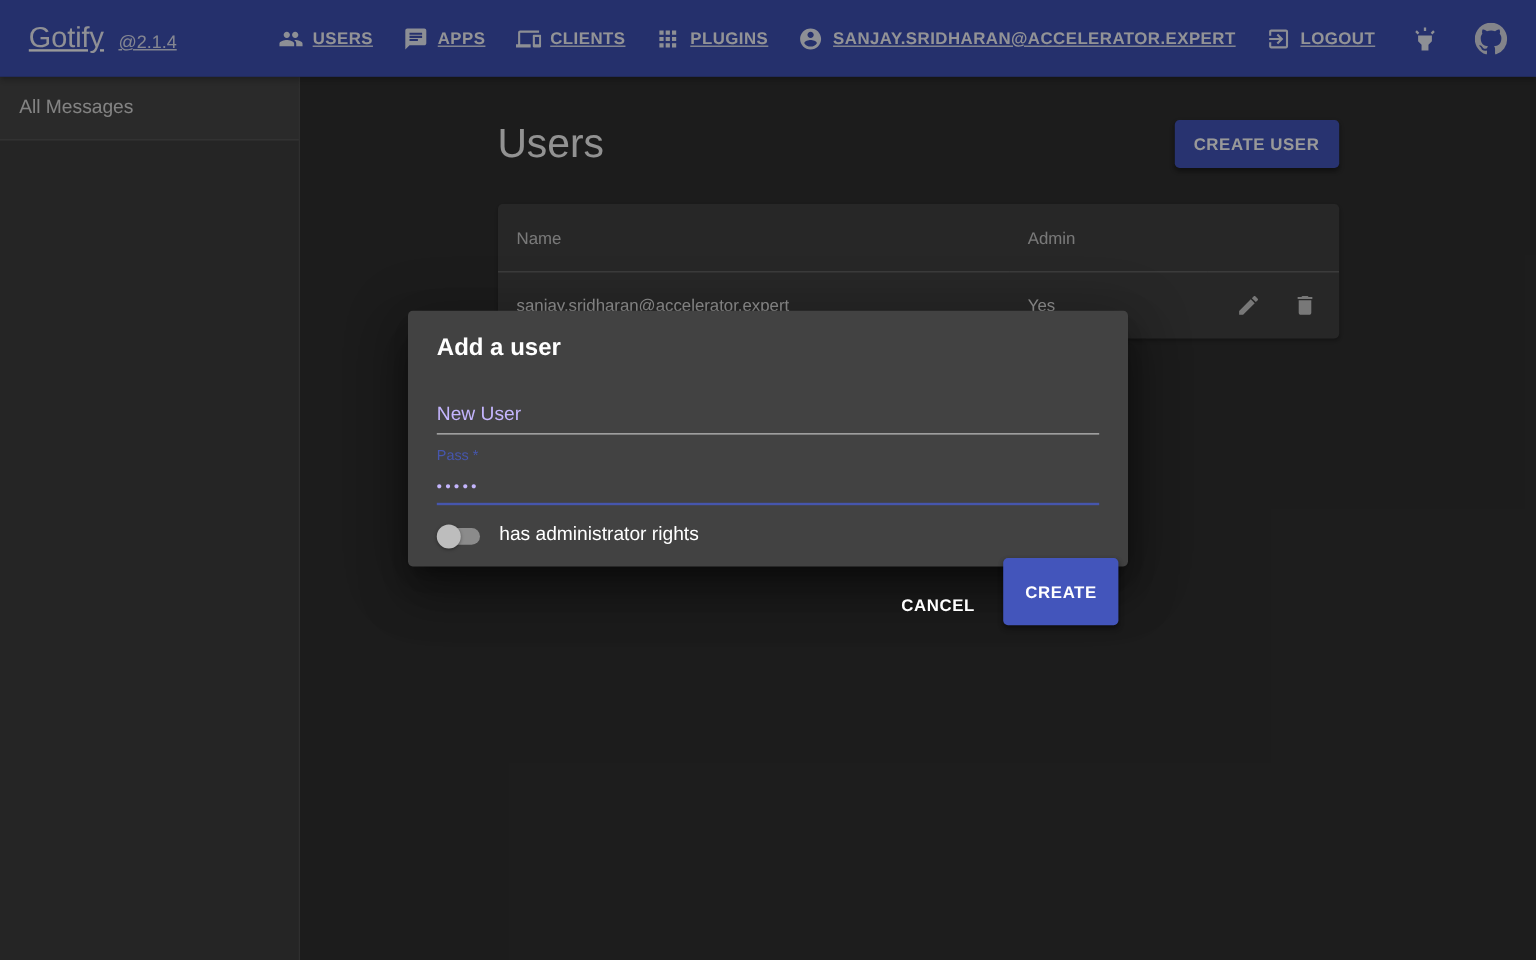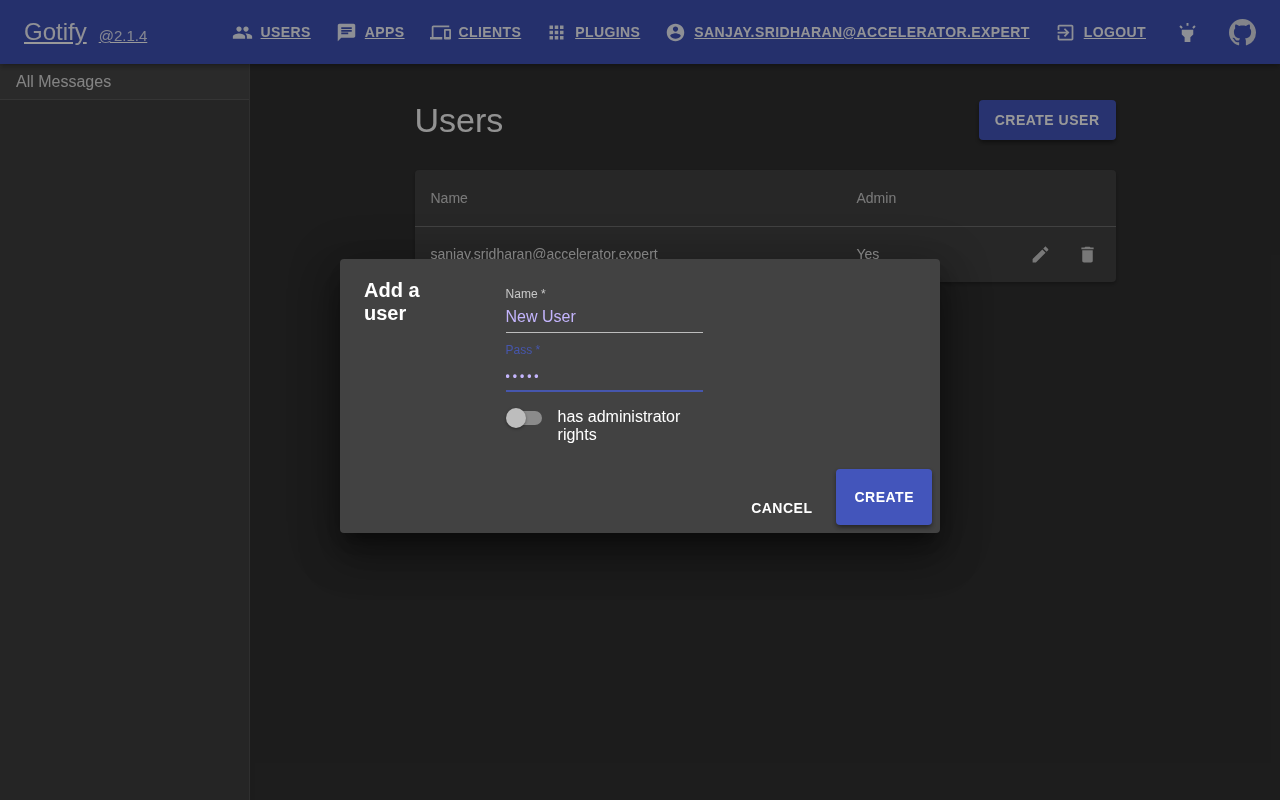--- a/index.html
+++ b/index.html
@@ -38,21 +38,21 @@
   .gh-btn svg { width:27px; height:27px; fill:#dadce6; }
 
   
   .sidebar {
     position:absolute; top:64px; left:0; bottom:0; width:250px;
     background:#3e3e3e;
     border-right:1px solid rgba(255,255,255,.09);
     z-index:5;
   }
   .sidebar-item {
-    height:36px; display:flex; align-items:center;
+    height:53px; display:flex; align-items:center;
     padding:0 16px;
     background:rgba(255,255,255,.05);
     border-bottom:1px solid rgba(255,255,255,.1);
     color:rgba(255,255,255,.8);
     font-size:16px; cursor:pointer;
   }
 
   
   .main {
     position:absolute; top:64px; left:250px; right:0; bottom:0;
@@ -83,23 +83,23 @@
     font-size:14px; font-weight:500; color:rgba(255,255,255,.72);
     border-bottom:1px solid rgba(255,255,255,.12);
   }
   td { height:56px; padding:0 16px; font-size:14px; color:rgba(255,255,255,.92); }
   .row-actions { display:flex; justify-content:flex-end; align-items:center; gap:26px; padding-right:2px; }
   .row-actions svg { width:21px; height:21px; fill:#c9c9c9; cursor:pointer; }
 
   
   .backdrop { position:absolute; inset:0; background:rgba(0,0,0,.4); z-index:50; }
   .dialog {
-    position:absolute; left:340px; top:259px; width:600px; height:274px;
+    position:absolute; left:340px; top:259px; width:600px; height:213px;
     background:var(--paper,#424242); border-radius:4px; z-index:100;
-    display:flex; flex-direction:row;
+    display:flex; flex-direction:column;
     box-shadow:0 11px 15px -7px rgba(0,0,0,.4), 0 24px 38px 3px rgba(0,0,0,.28), 0 9px 46px 8px rgba(0,0,0,.22);
   }
   .dialog-title { padding:20px 24px 0; font-size:20px; font-weight:700; color:#fff; }
   .dialog-content { padding:0 24px; display:flex; flex-direction:column; }
   .text-field { display:flex; flex-direction:column; }
   .tf-name { margin-top:28px; }
   .tf-pass { margin-top:10px; }
   .field-label { font-size:12px; line-height:14px; color:rgba(255,255,255,.7); }
   .field-label.focused { color:var(--primary,#4656ad); }
   .field-input {
@@ -252,21 +252,20 @@
     </div>
   </div>
 </main>
 
 <div class="backdrop"></div>
 
 <div class="dialog">
   <div class="dialog-title">Add a user</div>
   <div class="dialog-content">
     <div class="text-field tf-name">
-      <label class="field-label">Name *</label>
       <input class="field-input" type="text" value="New User" style="">
     </div>
     <div class="text-field tf-pass">
       <label class="field-label focused">Pass *</label>
       <input class="field-input pass" type="text" value="•••••" style="">
     </div>
     <div class="switch-row">
       <div class="switch">
         <div class="track"></div>
         <div class="thumb"></div>

